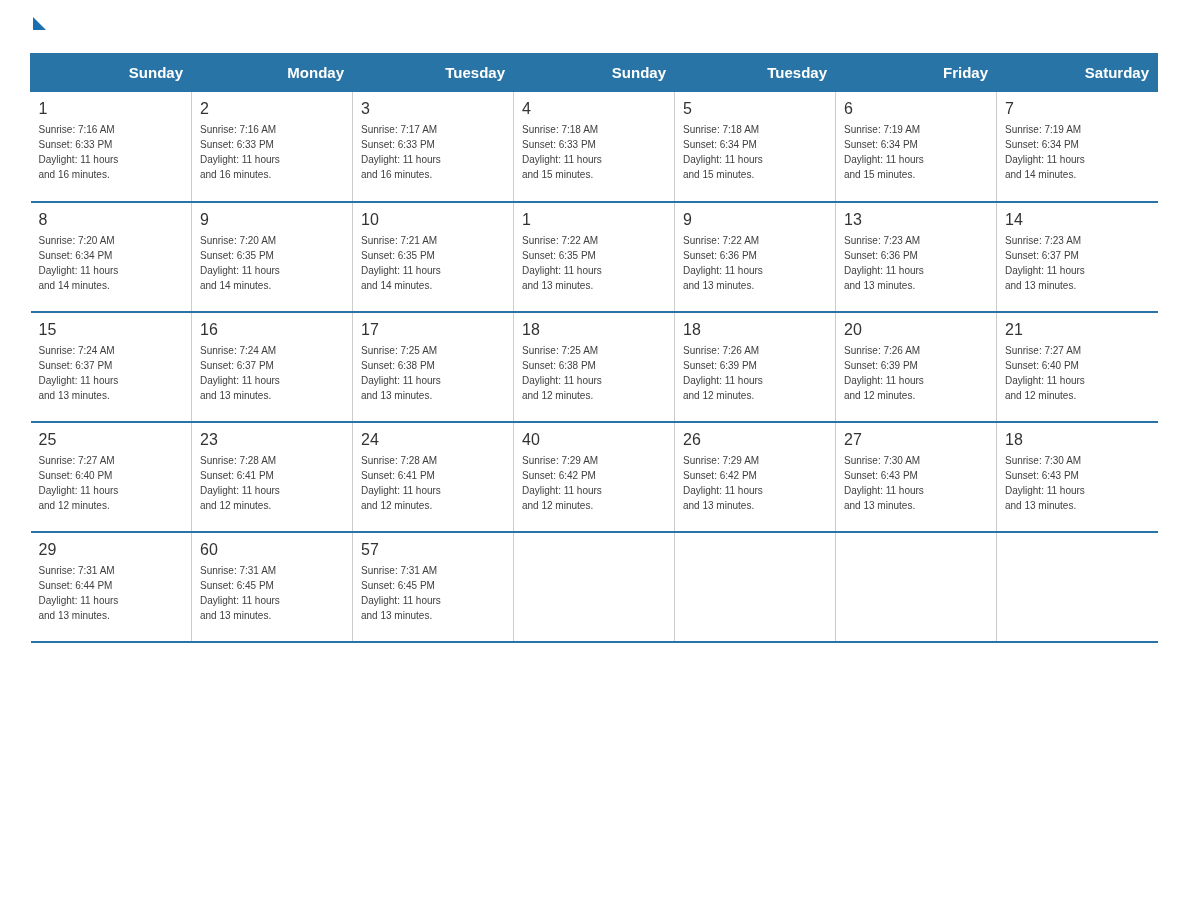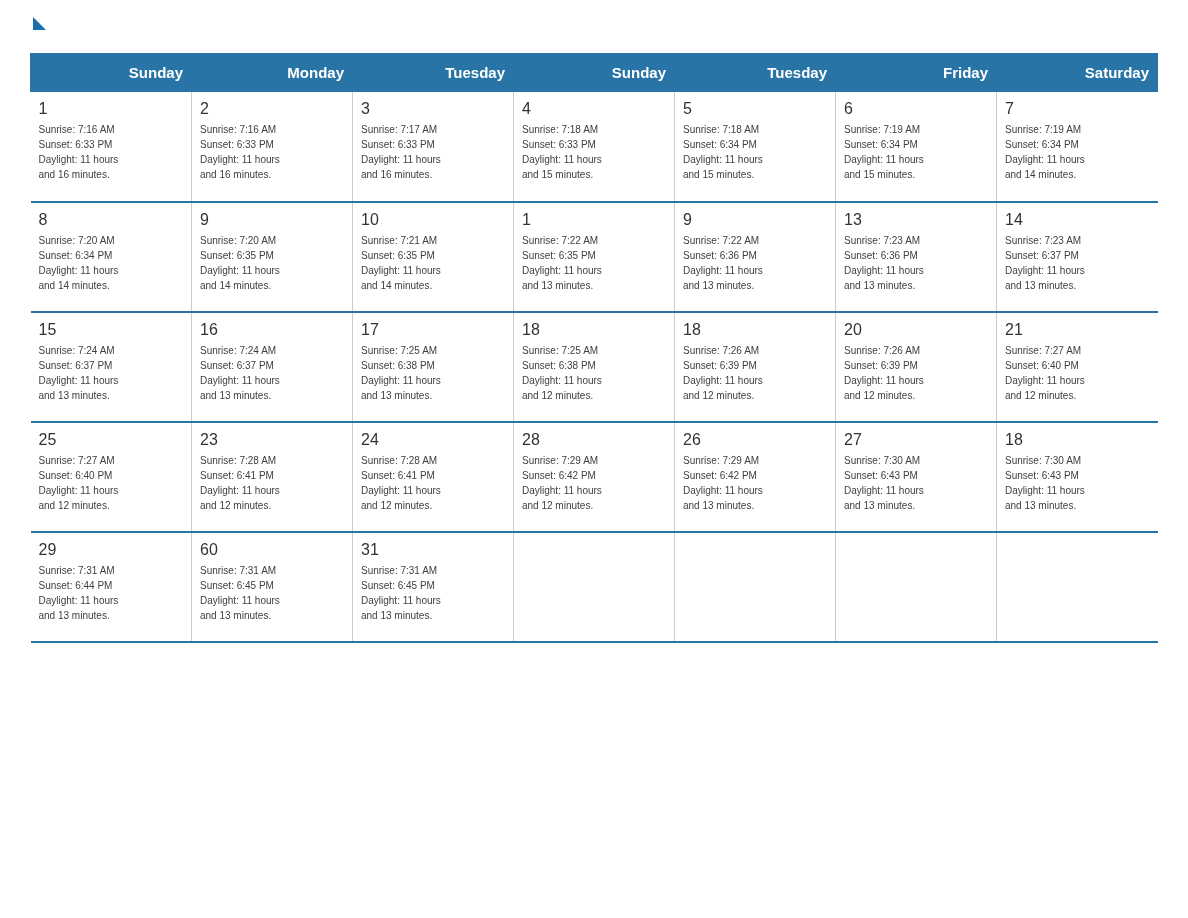--- a/index.html
+++ b/index.html
@@ -231,21 +231,21 @@
         </td>
         <td>
           <div class="day-number">23</div>
 <div class="day-info">Sunrise: 7:28 AM<br>Sunset: 6:41 PM<br>Daylight: 11 hours<br>and 12 minutes.</div>
         </td>
         <td>
           <div class="day-number">24</div>
 <div class="day-info">Sunrise: 7:28 AM<br>Sunset: 6:41 PM<br>Daylight: 11 hours<br>and 12 minutes.</div>
         </td>
         <td>
-          <div class="day-number">28</div>
+          <div class="day-number">40</div>
 <div class="day-info">Sunrise: 7:29 AM<br>Sunset: 6:42 PM<br>Daylight: 11 hours<br>and 12 minutes.</div>
         </td>
         <td>
           <div class="day-number">26</div>
 <div class="day-info">Sunrise: 7:29 AM<br>Sunset: 6:42 PM<br>Daylight: 11 hours<br>and 13 minutes.</div>
         </td>
         <td>
           <div class="day-number">27</div>
 <div class="day-info">Sunrise: 7:30 AM<br>Sunset: 6:43 PM<br>Daylight: 11 hours<br>and 13 minutes.</div>
         </td>
@@ -257,21 +257,21 @@
       <tr>
         <td>
           <div class="day-number">29</div>
 <div class="day-info">Sunrise: 7:31 AM<br>Sunset: 6:44 PM<br>Daylight: 11 hours<br>and 13 minutes.</div>
         </td>
         <td>
           <div class="day-number">60</div>
 <div class="day-info">Sunrise: 7:31 AM<br>Sunset: 6:45 PM<br>Daylight: 11 hours<br>and 13 minutes.</div>
         </td>
         <td>
-          <div class="day-number">31</div>
+          <div class="day-number">57</div>
 <div class="day-info">Sunrise: 7:31 AM<br>Sunset: 6:45 PM<br>Daylight: 11 hours<br>and 13 minutes.</div>
         </td>
         <td class="empty-cell"></td>
         <td class="empty-cell"></td>
         <td class="empty-cell"></td>
         <td class="empty-cell"></td>
       </tr>
     </tbody>
 </table>
 

